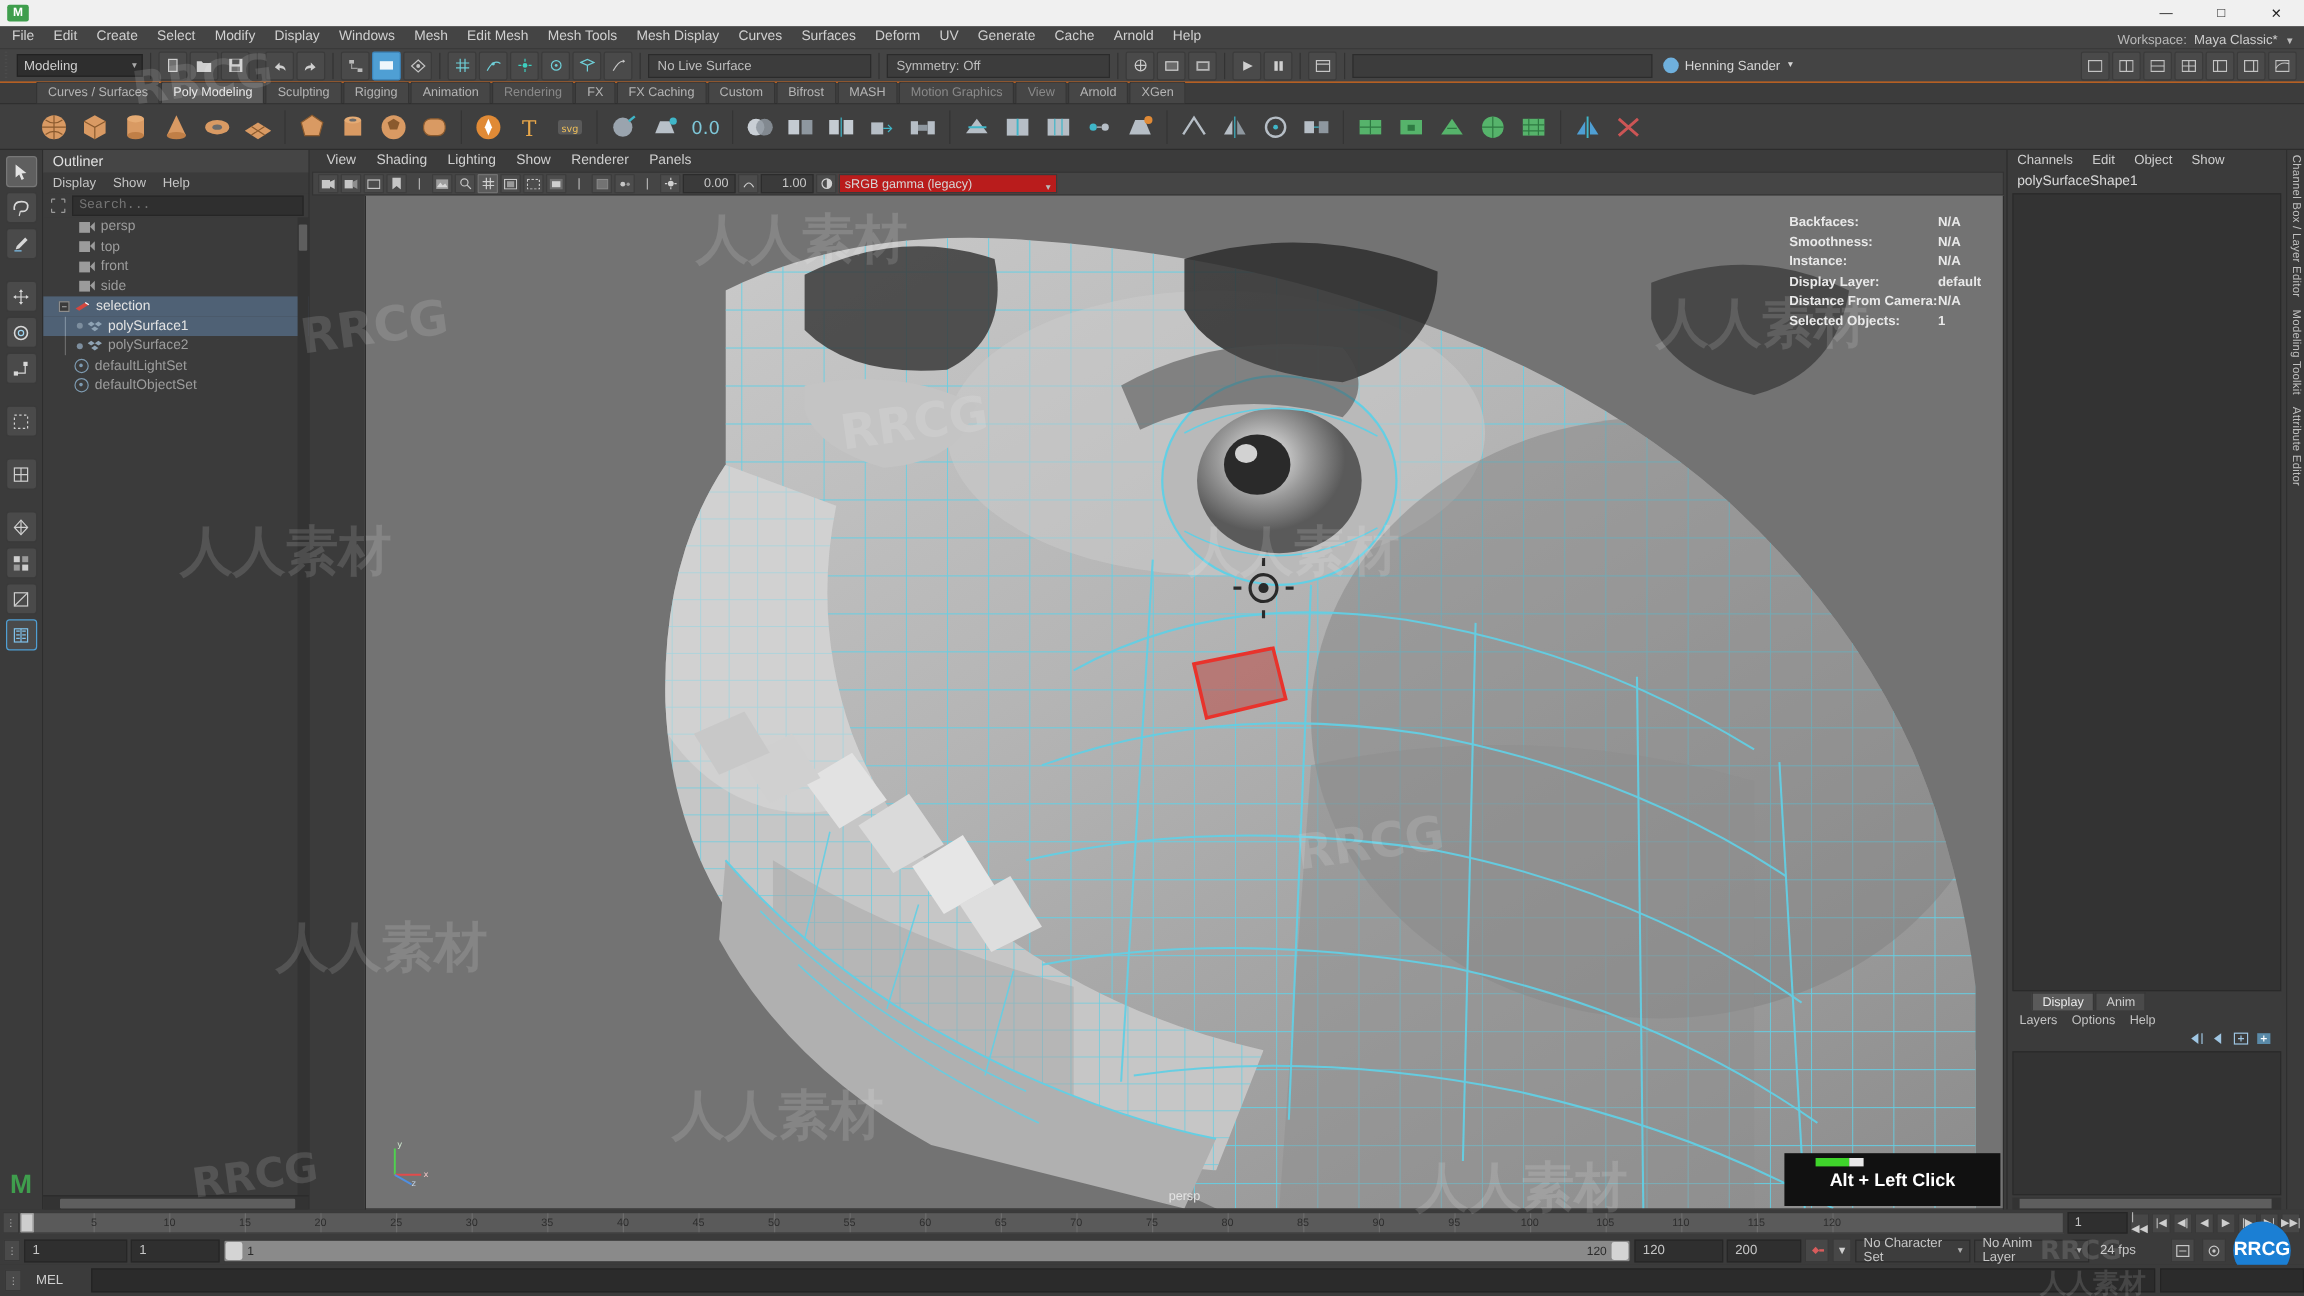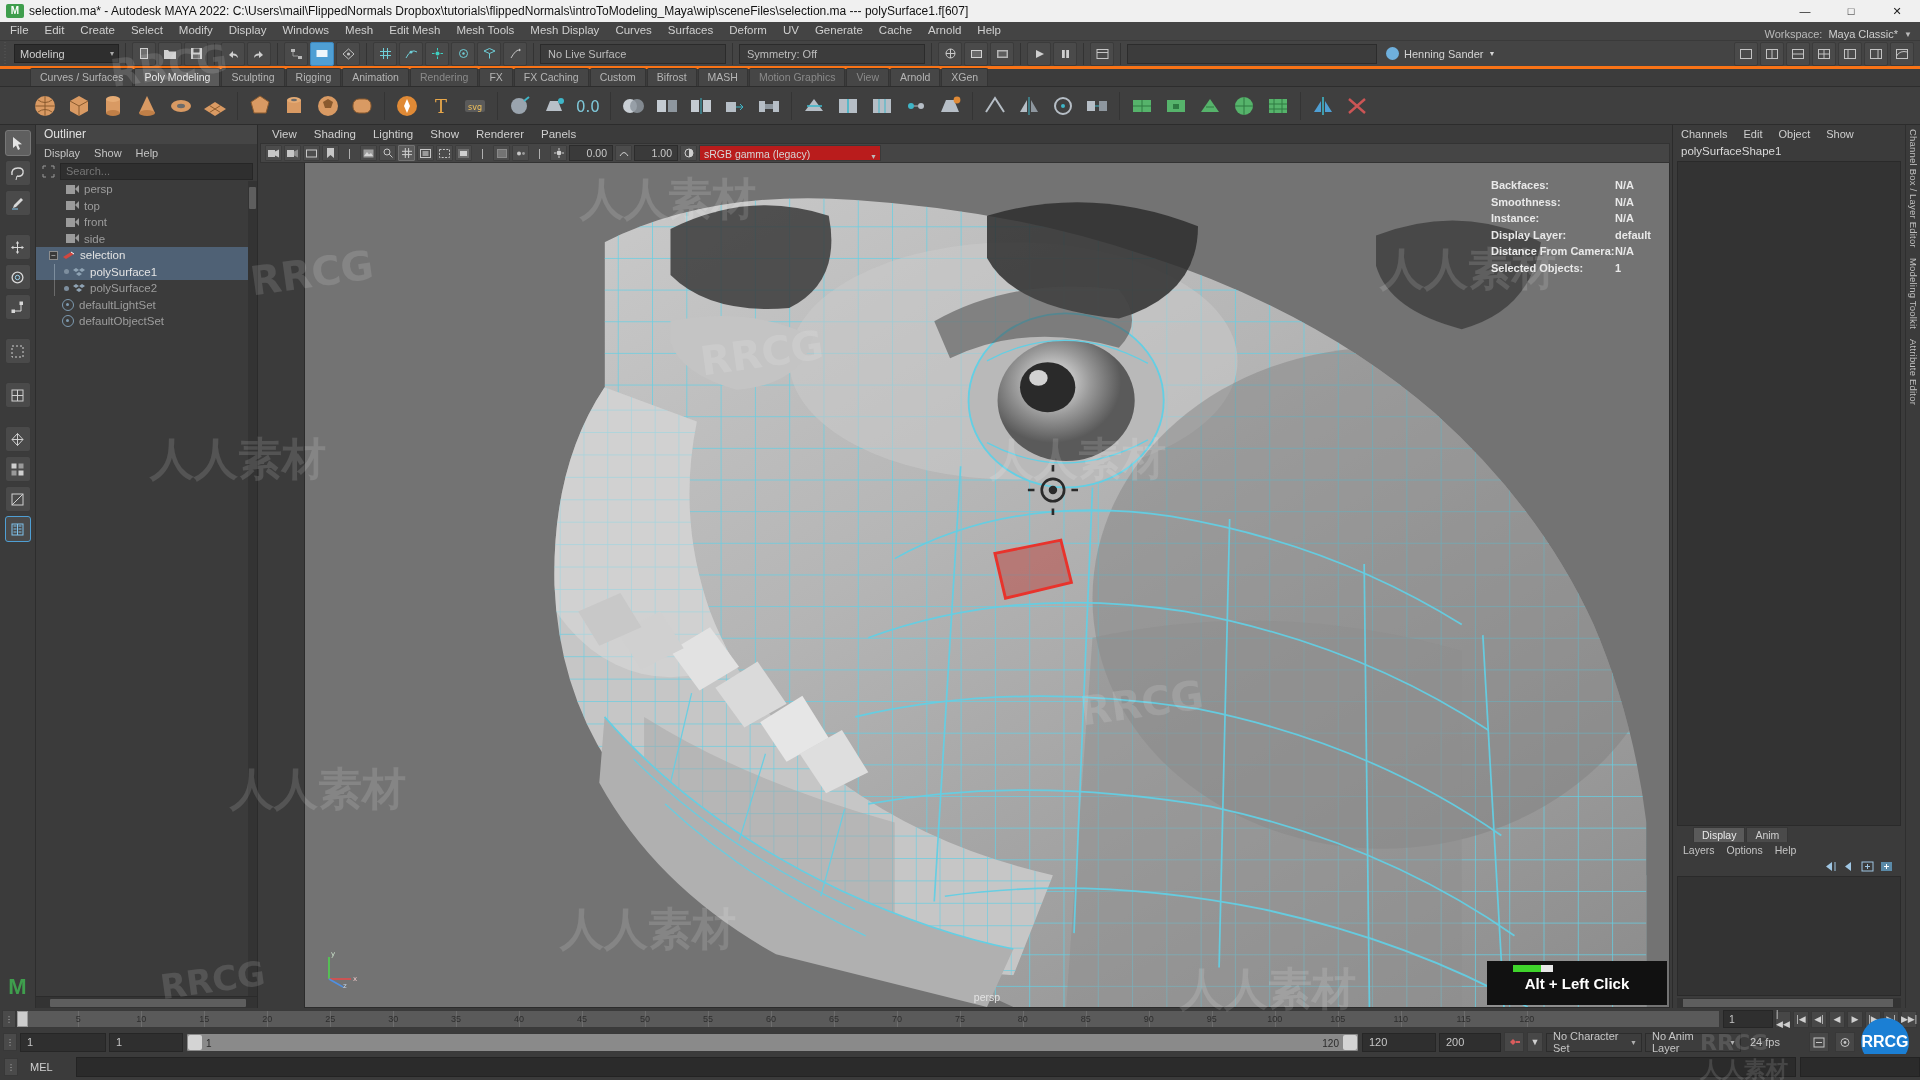--- a/index.html
+++ b/index.html
@@ -32,21 +32,21 @@
   }
   .menubar .mi{ padding:0 8px; line-height:19px; font-size:11.5px; color:#d0d0d0; white-space:nowrap;}
   .menubar .ws{ margin-left:auto; display:flex; align-items:center; padding-right:8px; }
   .menubar .ws .lbl{ font-size:11px;color:#b9b9b9;margin-right:6px;}
   .menubar .ws .val{ font-size:11px;color:#cfcfcf;margin-right:6px;}
   .menubar .ws .cdn{ font-size:8px; color:#bbb; }
 
   
   .statusbar{
     height:28px; background:#444444; display:flex; align-items:center; flex:0 0 28px;
-    border-bottom:3px solid #f97316; padding-left:4px; gap:2px;
+    border-bottom:1px solid #f97316; padding-left:4px; gap:2px;
   }
   .drag{ width:6px;height:24px;background:linear-gradient(to bottom,#555 1px,transparent 1px) repeat-y;
          background-size:2px 3px; opacity:.6; margin-right:2px;}
   .modecombo{
     width:105px;height:19px;background:#2e2e2e;border:1px solid #222;color:#cfcfcf;
     font-size:11px; display:flex;align-items:center;padding:0 5px; position:relative;
   }
   .modecombo .arw{ position:absolute; right:4px; font-size:8px; color:#aaa;}
   .sep{ width:1px;height:22px;background:#333; margin:0 4px; }
   .tbtn{
@@ -100,21 +100,21 @@
   .maya-logo{ margin-top:auto;margin-bottom:8px;width:26px;height:26px;color:#3f9e4d;
               font-size:22px;font-weight:bold;display:flex;align-items:center;justify-content:center; }
 
   
   .outliner{ width:222px;background:#3b3b3b;display:flex;flex-direction:column;flex:0 0 222px;border-right:1px solid #2b2b2b;}
   .ol-title{ height:19px;line-height:19px;padding-left:8px;font-size:12px;color:#e0e0e0;background:#454545; }
   .ol-menu{ height:17px;display:flex;align-items:center;gap:14px;padding-left:8px;font-size:11px;color:#c5c5c5;background:#3b3b3b;}
   .ol-search{ height:20px;display:flex;align-items:center;gap:4px;padding:0 4px;background:#3b3b3b; }
   .ol-search .si{ width:16px;height:16px;color:#9a9a9a;display:flex;align-items:center;justify-content:center;}
   .ol-search input{ flex:1;height:17px;background:#2f2f2f;border:1px solid #262626;color:#8f8f8f;
-                    font-size:11px;padding:0 5px;font-family:Liberation Sans, sans-serif;outline:none;}
+                    font-size:11px;padding:0 5px;font-family:Liberation Mono, monospace;outline:none;}
   .ol-tree{ flex:1;overflow:hidden;position:relative;background:#3b3b3b;font-size:11.5px;}
   .ol-row{ height:16.5px;display:flex;align-items:center;padding-left:4px;white-space:nowrap; }
   .ol-row.sel{ background:#4f6175; }
   .ol-row .expander{ width:9px;height:9px;border:1px solid #8d8d8d;color:#ccc;font-size:8px;
                      line-height:7px;text-align:center;margin-right:4px;background:#3b3b3b;}
   .ol-row .cam{ width:13px;height:9px;margin-right:5px;position:relative; }
   .ol-row .cam i{ position:absolute;left:0;top:0;width:9px;height:9px;background:#9b9b9b;display:block;}
   .ol-row .cam b{ position:absolute;left:9px;top:0;width:0;height:0;border-top:4.5px solid transparent;
                   border-bottom:4.5px solid transparent;border-right:4.5px solid #9b9b9b; }
   .ol-row .lbl{ color:#9d9d9d; }
@@ -219,21 +219,20 @@
   .wm{ position:absolute;pointer-events:none;color:rgba(255,255,255,.13);font-weight:bold;
        font-family:"DejaVu Sans", sans-serif; user-select:none; }
 </style>
 </head>
 <body>
 
 <div class="app">
 
   <div class="titlebar">
     <div class="tb-icon">M</div>
-    <div class="tb-text">selection.ma* - Autodesk MAYA 2022: C:\Users\mail\FlippedNormals Dropbox\tutorials\flippedNormals\introToModeling_Maya\wip\sceneFiles\selection.ma   ---   polySurface1.f[607]</div>
     <div class="tb-sys">
       <div>—</div>
       <div>□</div>
       <div class="close">✕</div>
     </div>
   </div>
 
   <div class="menubar">
     <div class="mi">File</div>
     <div class="mi">Edit</div>

